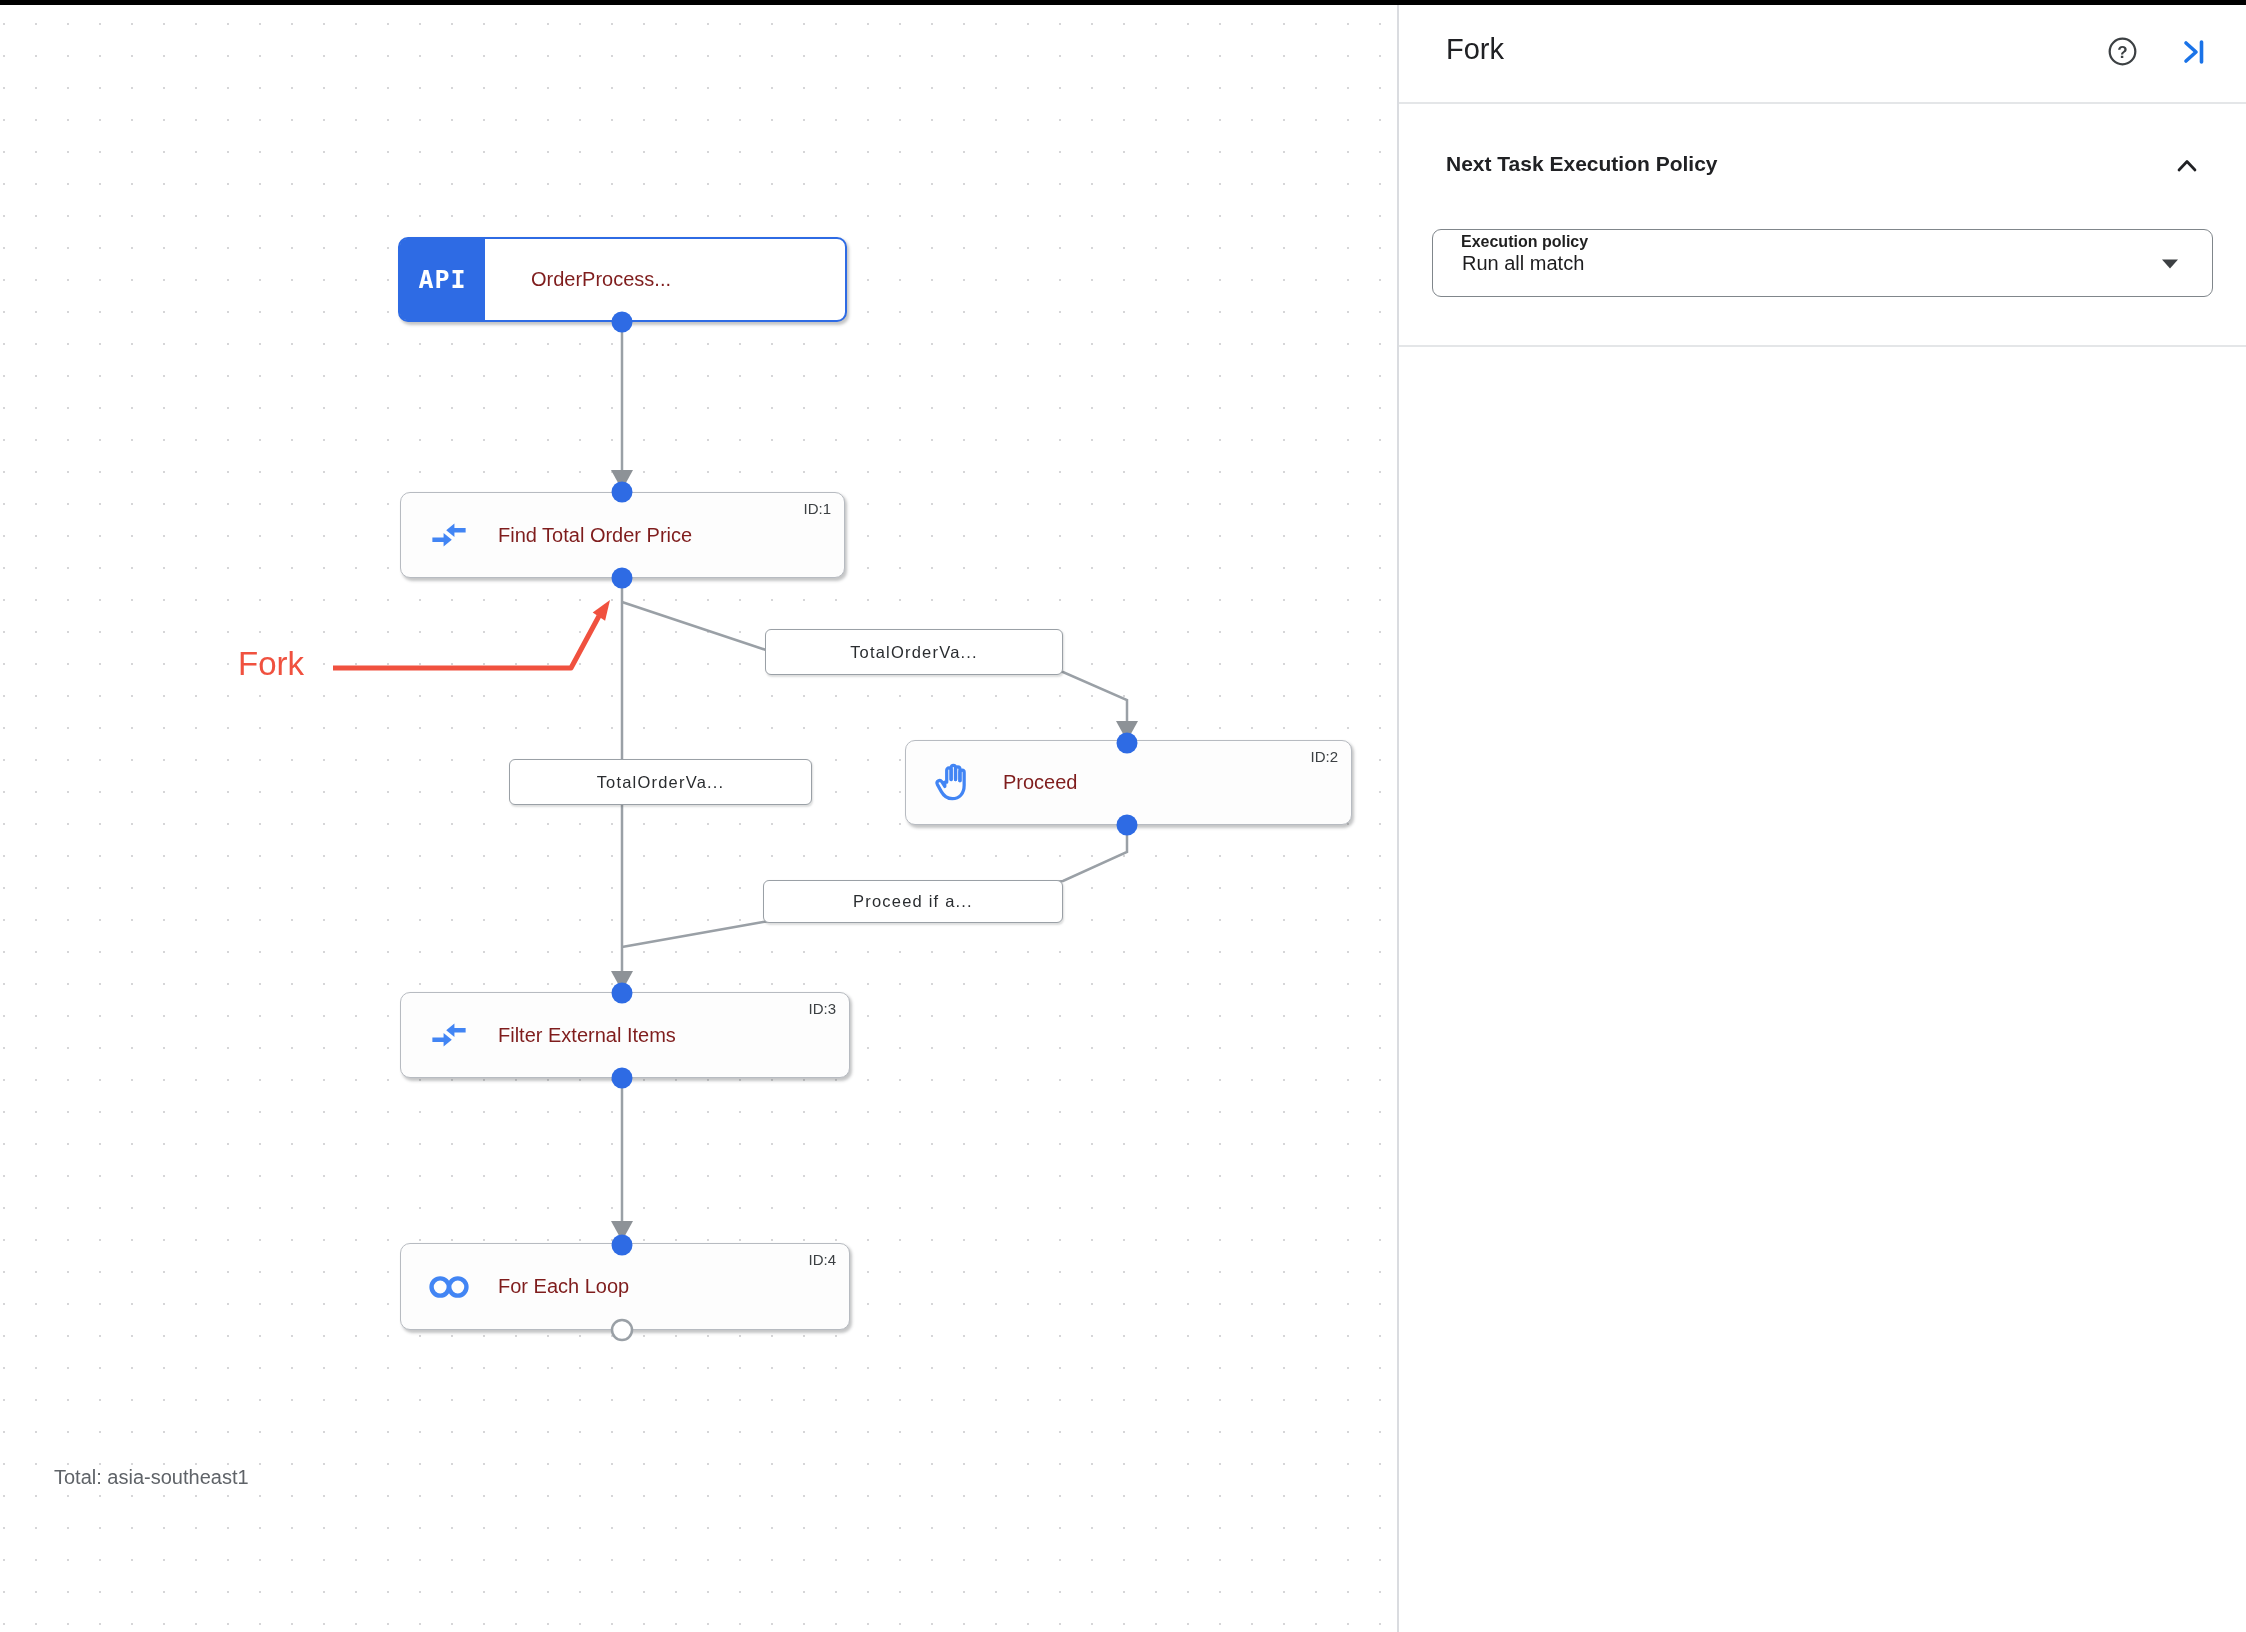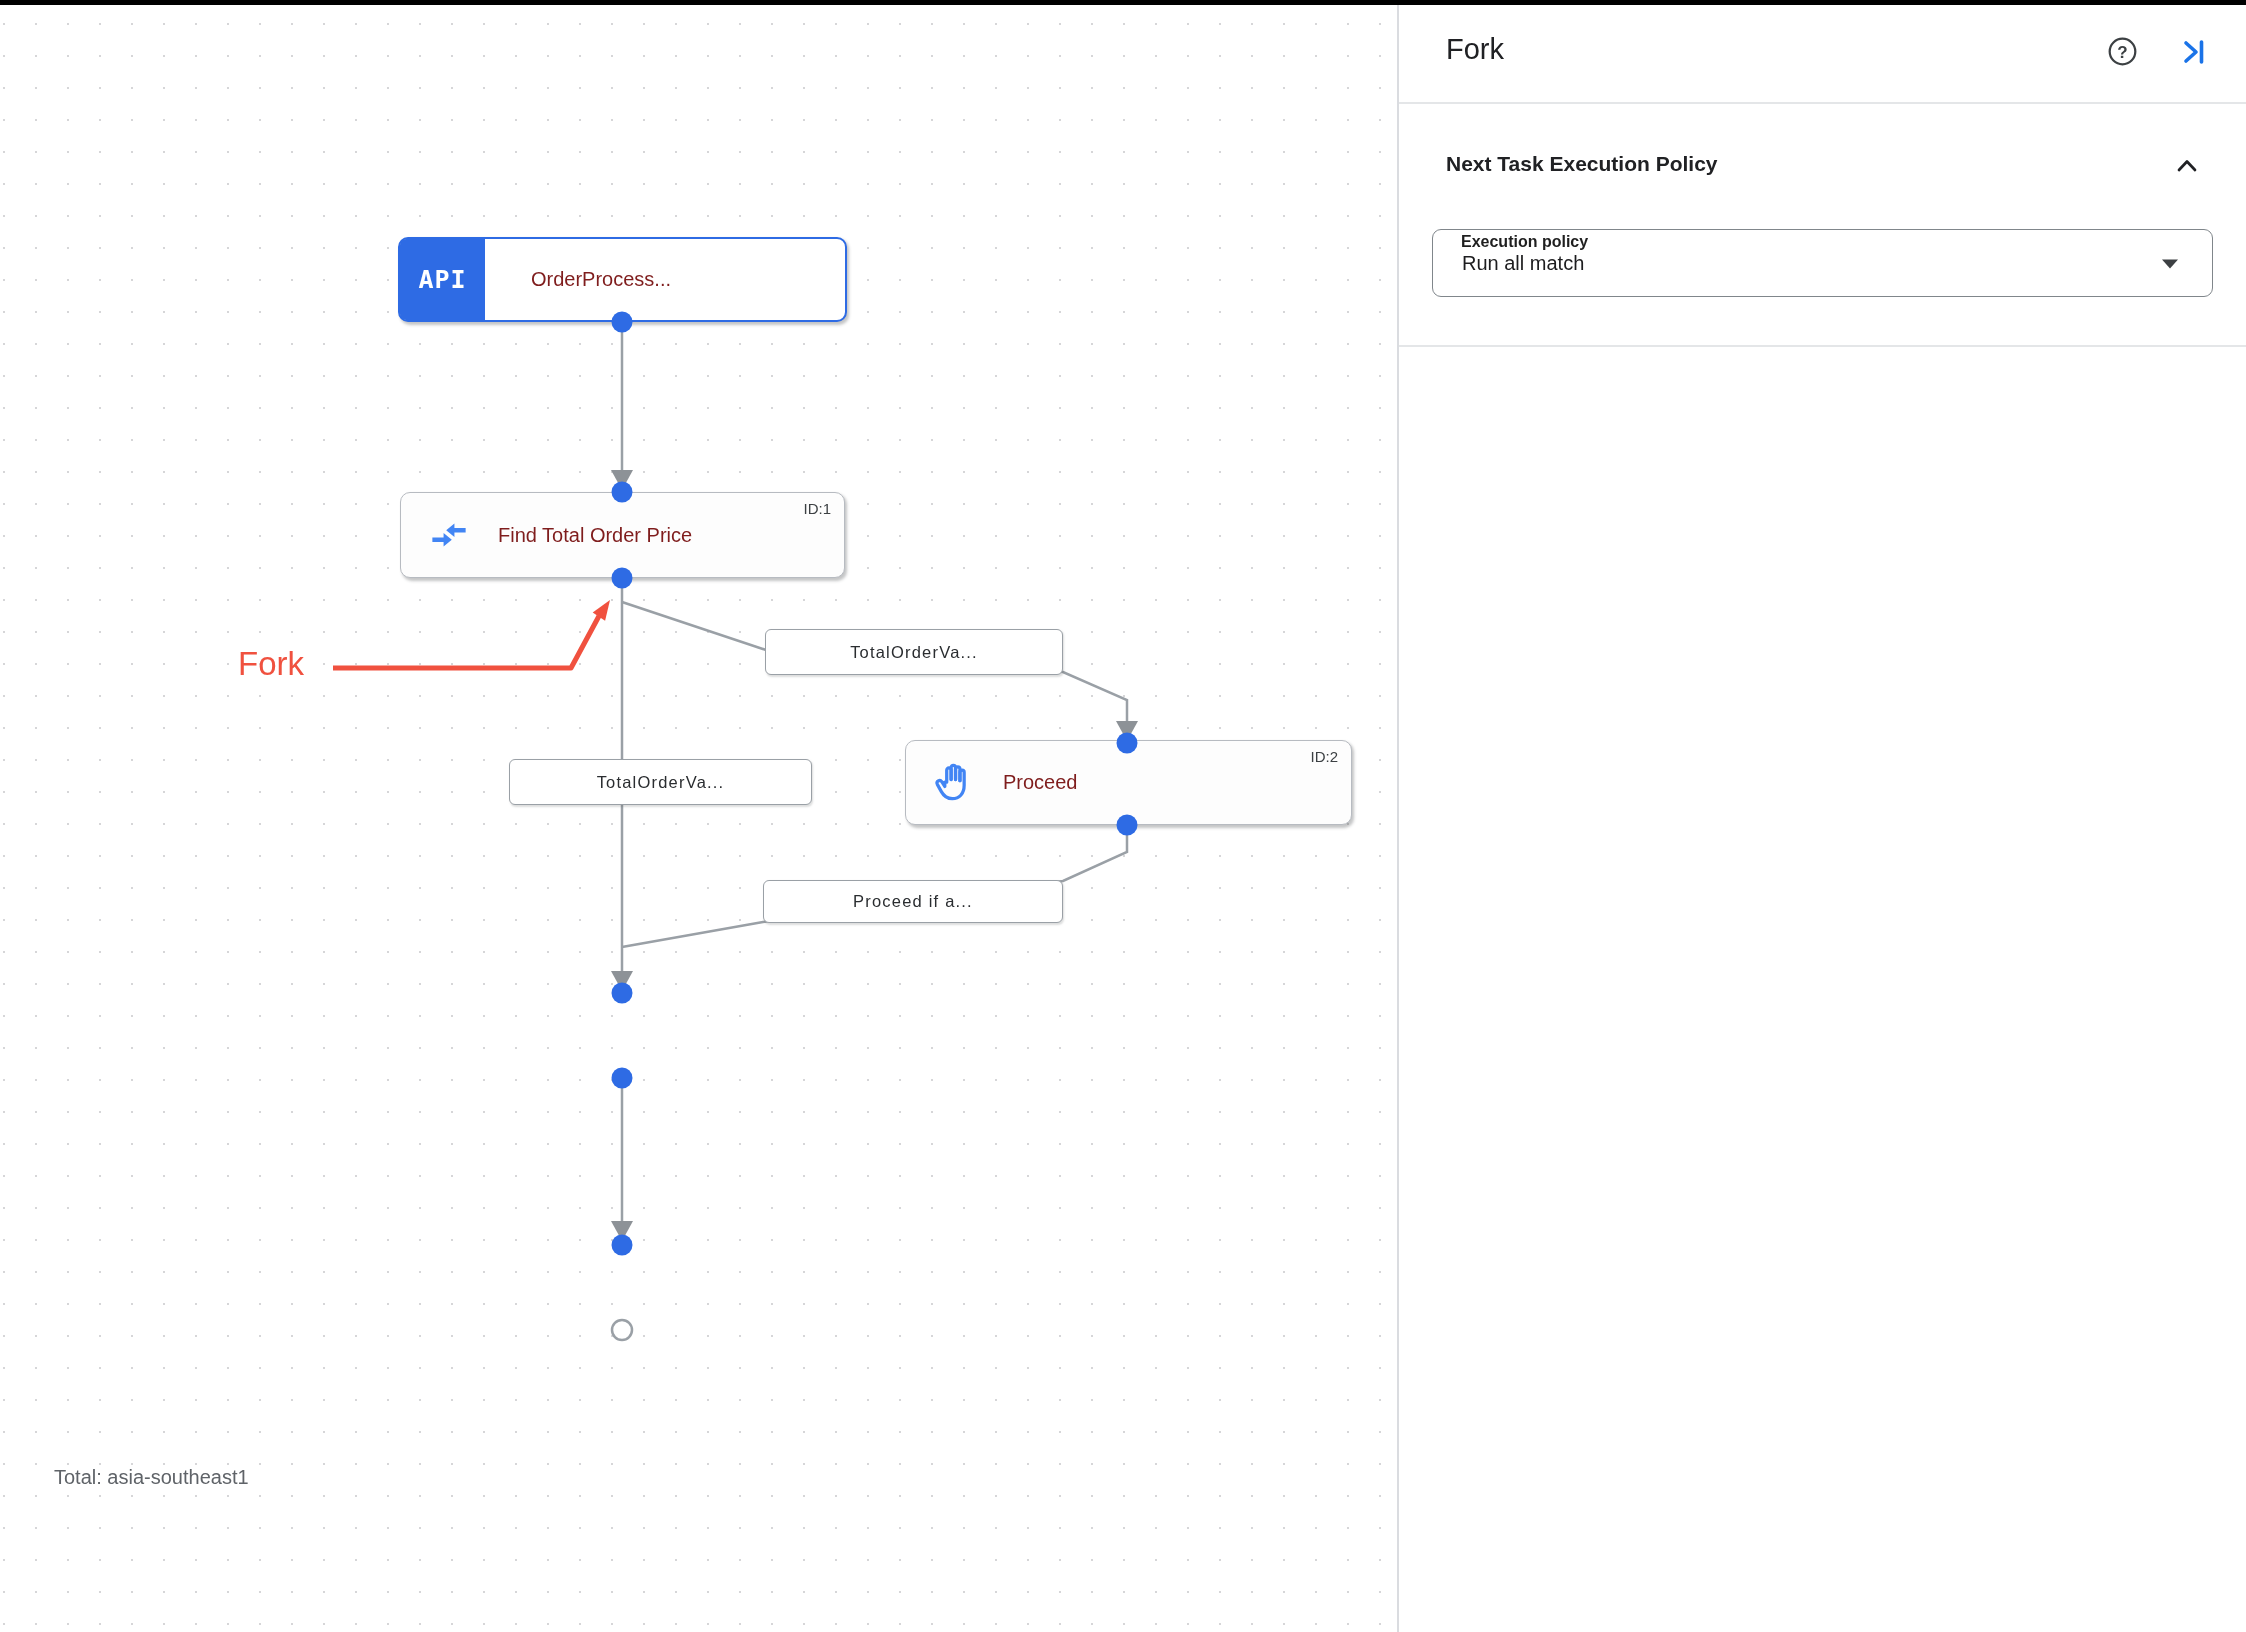--- a/index.html
+++ b/index.html
@@ -96,21 +96,41 @@
         <svg width="46" height="46" viewBox="0 0 24 24" fill="none" stroke="#4285f4" stroke-width="1.7" stroke-linecap="round" stroke-linejoin="round">
           <path d="M8.2 11.6 V5.3 a1.15 1.15 0 0 1 2.3 0 V10.2"></path>
           <path d="M10.5 10.2 V3.9 a1.15 1.15 0 0 1 2.3 0 V10.2"></path>
           <path d="M12.8 10.2 V4.7 a1.15 1.15 0 0 1 2.3 0 V10.8"></path>
           <path d="M15.1 10.8 V6.4 a1.1 1.1 0 0 1 2.2 0 V13.2 c0 4.5 -2.6 7 -6.2 7 -2.8 0 -4.4 -1.4 -5.7 -3.7 L3.3 12.7 a1.35 1.35 0 0 1 2.3 -1.4 l1.6 2.5 V11.6"></path>
         </svg>
       </span>
       <div class="ntitle">Proceed</div>
     </div>
 
-
+    <div class="node task" style="left:400px;top:992px;width:450px;height:86px;">
+      <span class="nid">ID:3</span>
+      <span class="nicon">
+        <svg width="42" height="42" viewBox="0 0 24 24" fill="#4285f4">
+          <path d="M2.5 13.4h6.4v-2.6l4.7 3.9-4.7 3.9V16H2.5z"></path>
+          <path d="M21.5 10.6h-6.4v2.6L10.4 9.3l4.7-3.9V8h6.4z"></path>
+        </svg>
+      </span>
+      <div class="ntitle">Filter External Items</div>
+    </div>
+
+    <div class="node task" style="left:400px;top:1243px;width:450px;height:87px;">
+      <span class="nid">ID:4</span>
+      <span class="nicon">
+        <svg width="46" height="46" viewBox="0 0 24 24" fill="none" stroke="#4285f4" stroke-width="2.3">
+          <circle cx="7.4" cy="12" r="4.5"></circle>
+          <circle cx="16.6" cy="12" r="4.5"></circle>
+        </svg>
+      </span>
+      <div class="ntitle">For Each Loop</div>
+    </div>
 
     <div class="elabel" style="left:765px;top:629px;width:298px;height:46px;">TotalOrderVa...</div>
     <div class="elabel" style="left:509px;top:759px;width:303px;height:46px;">TotalOrderVa...</div>
     <div class="elabel" style="left:763px;top:880px;width:300px;height:43px;">Proceed if a...</div>
 
     <div class="fork-note">Fork</div>
 
     <div class="region">Total: asia-southeast1</div>
 
     <svg class="overlay" width="1397" height="1632">

